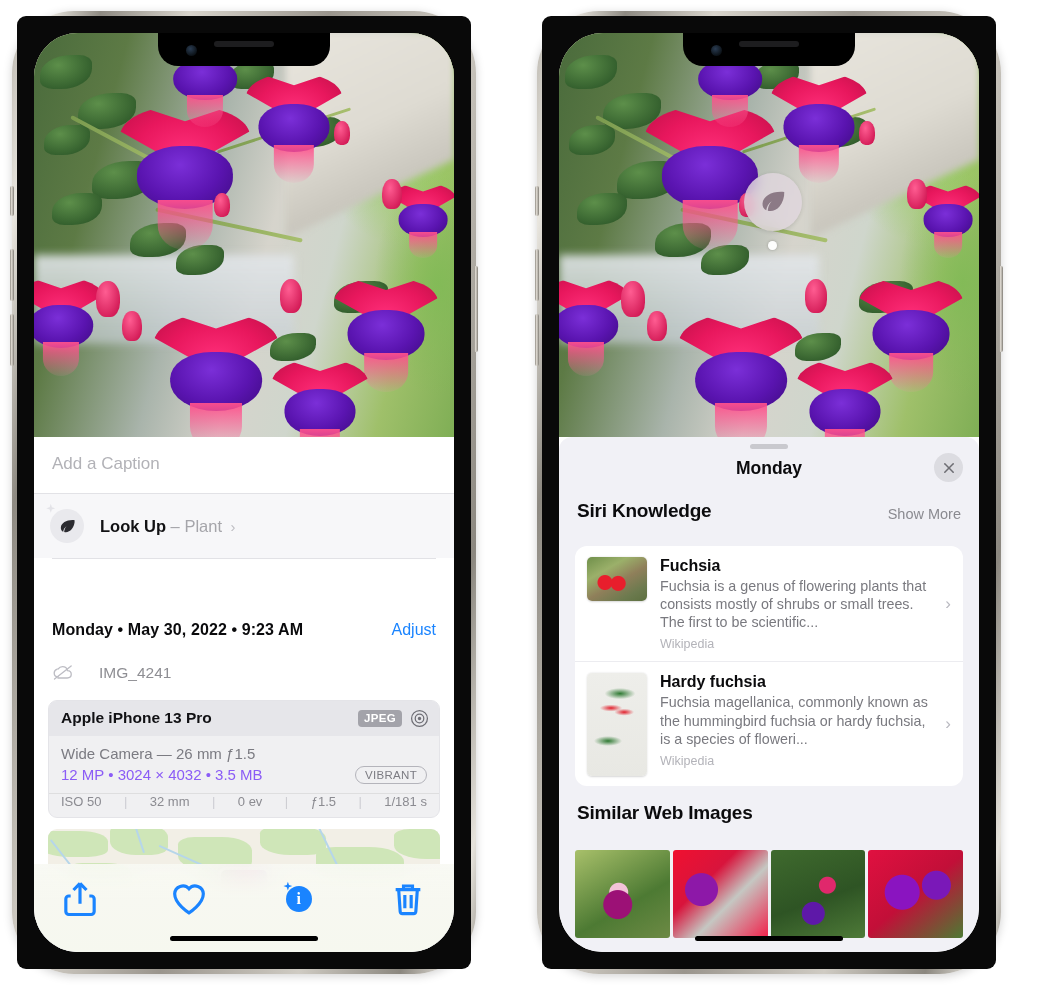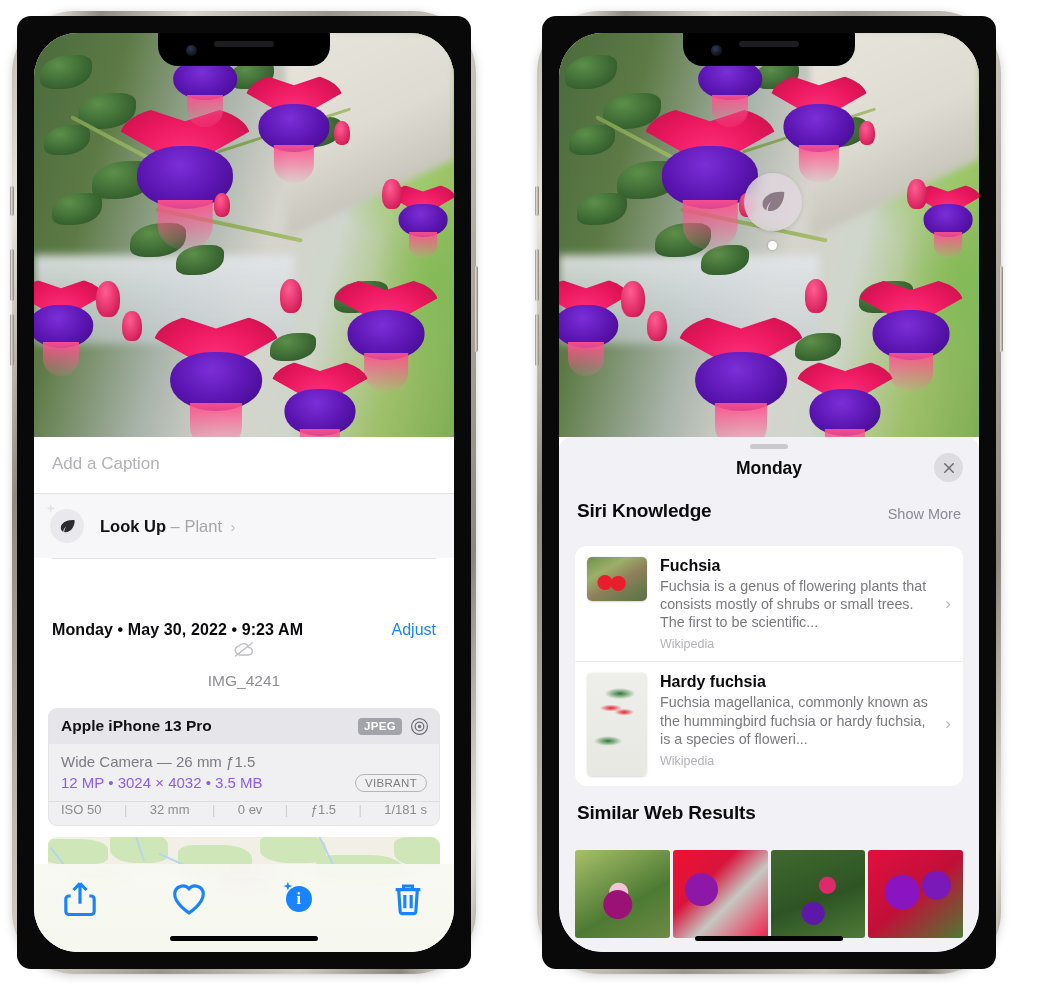--- a/index.html
+++ b/index.html
@@ -18,21 +18,21 @@
     border-radius: 62px;
     background: linear-gradient(100deg,#b9b5ad 0%, #e9e6df 6%, #8e8a82 14%, #d8d4cc 28%, #9a958d 50%, #cfcbc3 72%, #8b877f 88%, #e6e3dc 96%, #a09c94 100%);
     padding: 5px;
     box-shadow: 0 2px 10px rgba(0,0,0,.18);
   }
   .phone-left  { left: 12px;  top: 11px; }
   .phone-right { left: 537px; top: 11px; }
 
   .bezel {
     position: absolute; inset: 5px;
-    border-radius: 14px;
+    border-radius: 9px;
     background: #090909;
   }
   .screen {
     position: absolute; left: 17px; top: 17px; right: 17px; bottom: 17px;
     border-radius: 44px;
     overflow: hidden;
     background: #ffffff;
   }
 
   
@@ -178,21 +178,21 @@
   .lookup-text { font-size: 16.5px; font-weight: 700; color: #121214; }
   .lookup-text .sub { font-weight: 400; color: #a5a5aa; }
   .chev-gray { color: #bdbdc2; font-weight: 400; margin-left: 4px; font-size: 15px; }
 
   .divider-inset { height: .7px; background: #e2e2e6; margin: 0 18px; }
 
   .meta-block { background: #fff; padding: 14px 18px 10px; }
   .meta-line1 { display: flex; align-items: baseline; justify-content: space-between; margin-top: 48px; }
   .meta-date { font-size: 16px; font-weight: 700; color: #0a0a0c; letter-spacing: .1px; }
   .adjust-link { font-size: 16px; color: #1a84ff; }
-  .meta-line2 { display: flex; align-items: center; gap: 14px; margin-top: 2px; flex-direction: column; }
+  .meta-line2 { display: flex; align-items: center; gap: 25px; margin-top: 25px; }
   .meta-line2 svg { width: 22px; height: 17px; }
   .meta-file { font-size: 15.5px; color: #8e8e93; }
 
   .exif-card {
     margin: 8px 14px 0;
     border-radius: 9px;
     overflow: hidden;
     background: #f0f0f2;
     border: .5px solid #e4e4e8;
   }
@@ -686,21 +686,21 @@
               <div class="kn-body">
                 <div class="kn-title">Hardy fuchsia</div>
                 <div class="kn-desc">Fuchsia magellanica, commonly known as the hummingbird fuchsia or hardy fuchsia, is a species of floweri...</div>
                 <div class="kn-src">Wikipedia</div>
               </div>
               <div class="kn-chev">›</div>
             </div>
           </div>
 
           <div class="sec-head" style="padding-top:16px;">
-            <div class="sec-title">Similar Web Results</div>
+            <div class="sec-title">Similar Web Images</div>
           </div>
 
           <div class="web-strip">
             <div class="web-img w1"></div>
             <div class="web-img w2"></div>
             <div class="web-img w3"></div>
             <div class="web-img w4"></div>
           </div>
 
           <div class="home-bar"></div>

